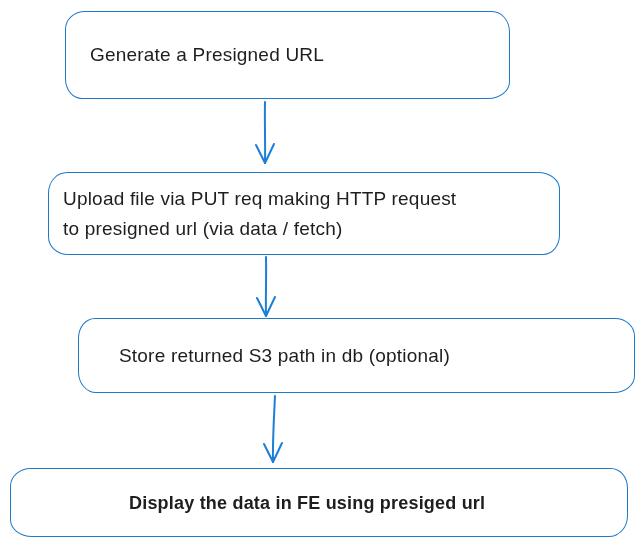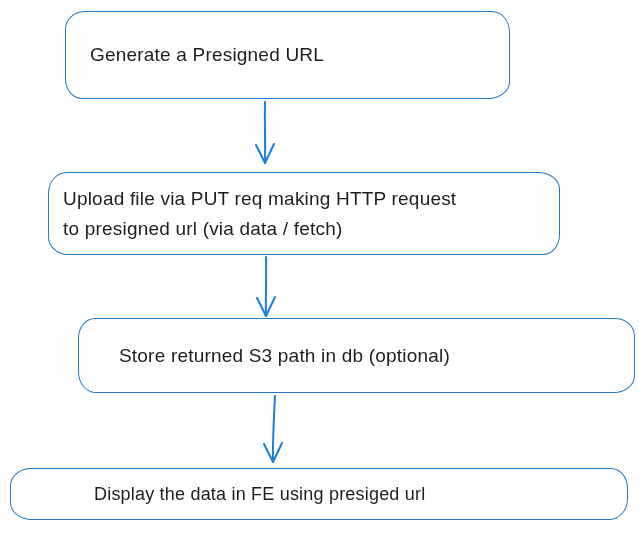--- a/index.html
+++ b/index.html
@@ -37,24 +37,25 @@
     padding-left: 14px;
     border-radius: 19px 22px 17px 20px / 21px 17px 20px 18px;
   }
   #node-store {
     left: 35px; top: 318px; width: 557px; height: 75px;
     padding-left: 40px;
     border-radius: 17px 20px 21px 18px / 20px 18px 17px 21px;
     margin-left: 43px;
   }
   #node-display {
-    left: 10px; top: 468px; width: 618px; height: 52px;
-    padding-left: 83px;
+    left: 10px; top: 468px; width: 618px; height: 69px;
+    padding-left: 118px;
     font-size: 18px;
     border-radius: 21px 17px 19px 22px / 18px 20px 21px 17px;
+    font-weight: bold;
   }
   svg.arrows {
     position: absolute;
     left: 0; top: 0;
     pointer-events: none;
   }
   svg.arrows path {
     stroke: var(--arrow, #1c7ed6);
     stroke-width: 2;
     fill: none;

